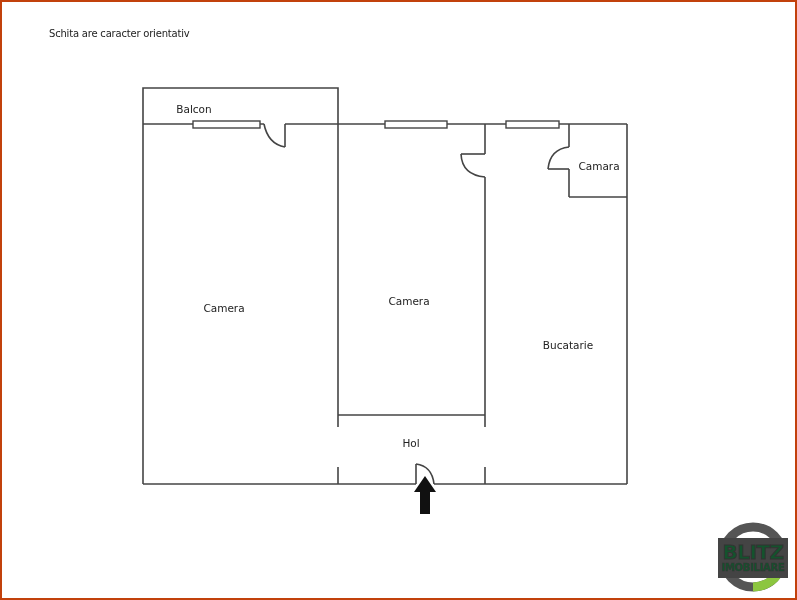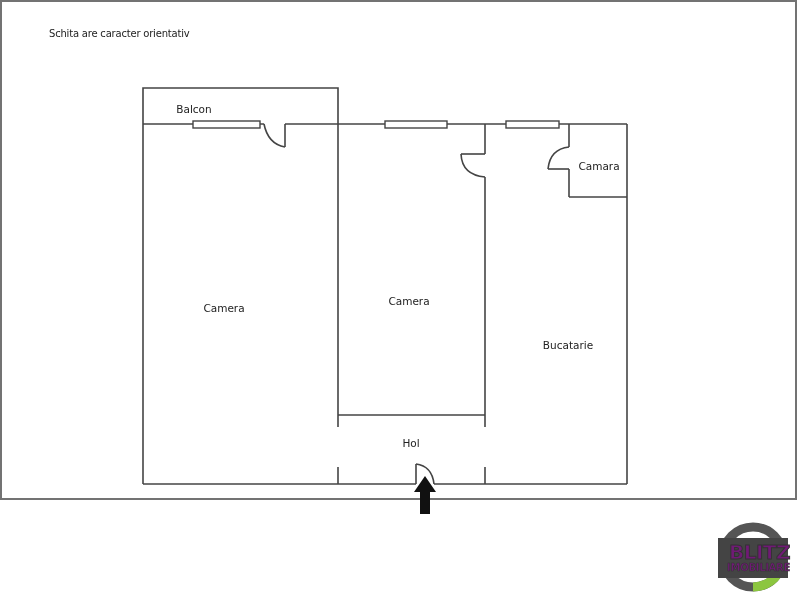--- a/index.html
+++ b/index.html
@@ -1,21 +1,21 @@
 <!DOCTYPE html>
 <html><head>
 <meta charset="utf-8">
 <style>
   html, body { margin: 0; padding: 0; background: #ffffff; }
   body { width: 797px; height: 600px; overflow: hidden; }
   .frame {
     position: relative;
-    width: 797px; height: 500px;
+    width: 797px; height: 600px;
     box-sizing: border-box;
-    border: 2px solid #737373;
+    border: 2px solid #c2410c;
     background: #ffffff;
   }
   .note {
     position: absolute;
     left: 47px; top: 26px;
     font-family: "DejaVu Sans", sans-serif;
     font-size: 10px;
     color: #222;
     letter-spacing: -0.2px;
   }
@@ -29,24 +29,24 @@
     transform: translateX(-50%);
   }
   .logo {
     position: absolute;
     left: 714px; top: 518px;
     width: 74px; height: 74px;
   }
   .logo-text {
     position: absolute;
     left: 0; width: 74px;
-    text-align: right;
+    text-align: center;
     font-family: "DejaVu Sans", sans-serif;
     font-weight: bold;
-    color: #701a75;
+    color: #14532d;
   }
   .logo-text.big { top: 20px; font-size: 20px; letter-spacing: -0.5px; -webkit-text-stroke: 1px #333; }
   .logo-text.small { top: 42px; font-size: 10px; letter-spacing: -0.3px; -webkit-text-stroke: 0.5px #333; }
 </style>
 </head>
 <body>
 
 <div class="frame">
 
   <div class="note">Schita are caracter orientativ</div>

